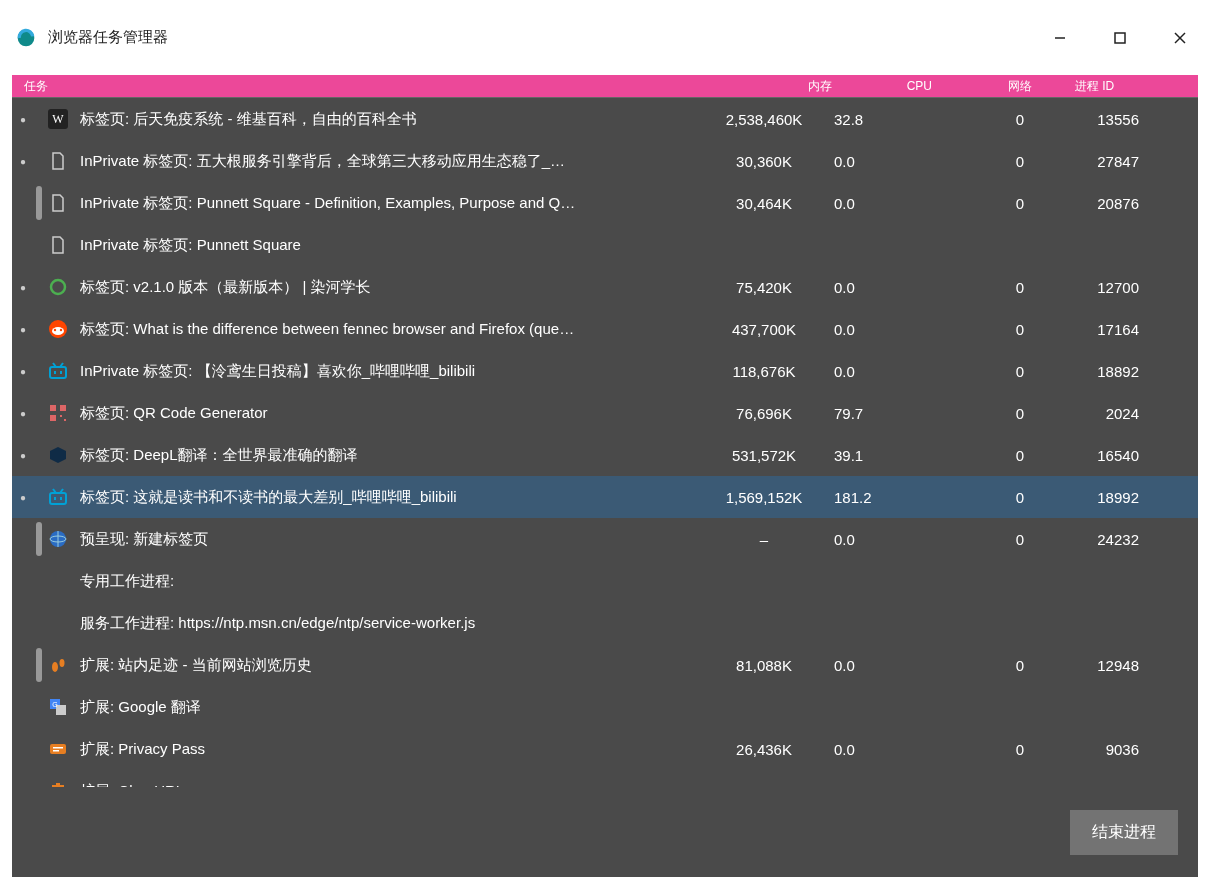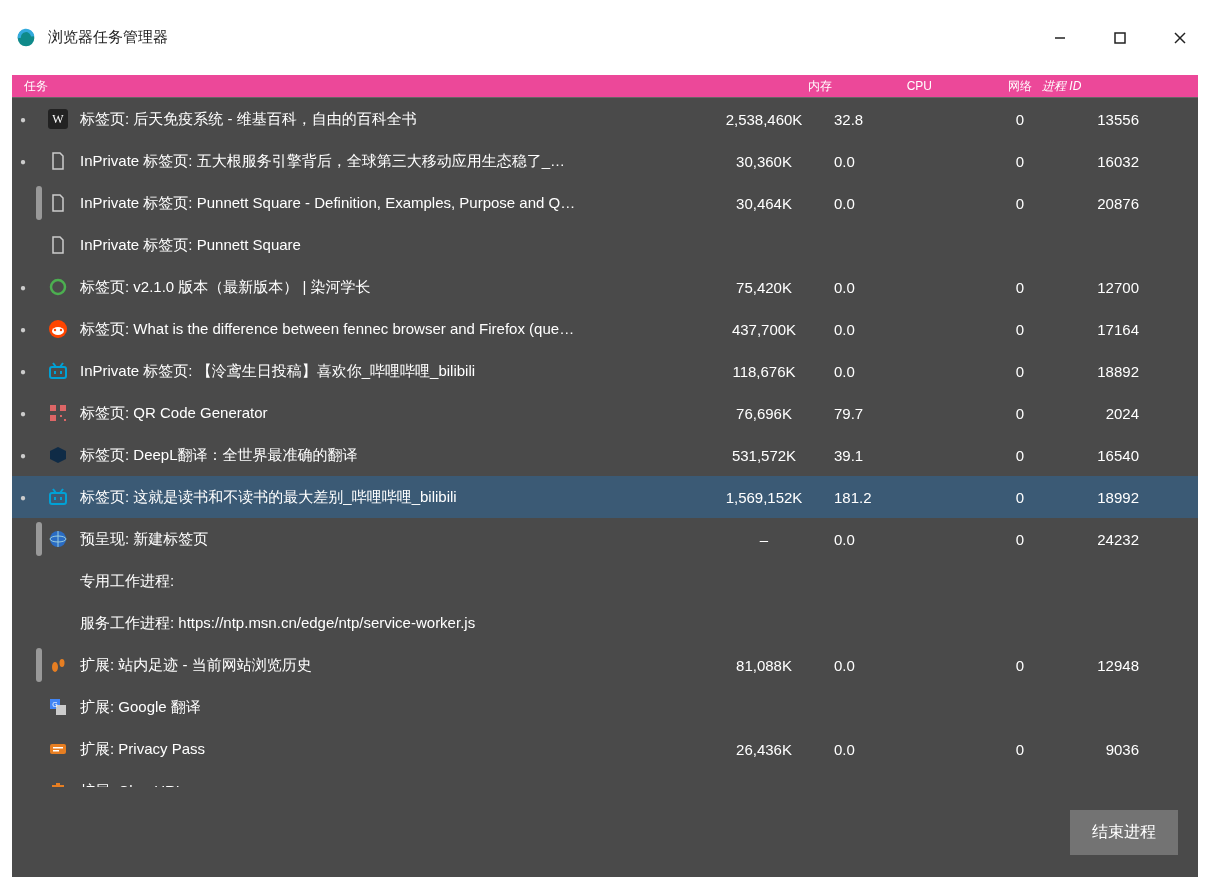--- a/index.html
+++ b/index.html
@@ -63,21 +63,21 @@
   font-size: 12px;
   border-bottom: 1px solid #666;
 }
 .header-row .h-task {
   flex: 0 0 700px;
   padding-left: 12px;
 }
 .header-row .h-mem { flex: 0 0 130px; text-align: right; padding-right: 10px;}
 .header-row .h-cpu { flex: 0 0 100px; text-align: right; padding-right: 10px;}
 .header-row .h-net { flex: 0 0 100px; text-align: right; padding-right: 10px;}
-.header-row .h-pid { flex: 0 0 115px; text-align: left; padding-right: 10px; font-style: italic;}
+.header-row .h-pid { flex: 0 0 115px; text-align: center; padding-right: 10px;}
 .task-list {
   flex: 1;
   overflow-y: auto;
   scrollbar-width: thin;
   scrollbar-color: #888 #4a4a4a;
 }
 .task-list::-webkit-scrollbar { width: 16px; }
 .task-list::-webkit-scrollbar-track { background: #4a4a4a; }
 .task-list::-webkit-scrollbar-thumb { background: #999; border-radius: 8px; border: 3px solid #4a4a4a; }
 .row {
@@ -211,21 +211,21 @@
           <div class="group-bar"></div>
           <div class="icon">
             <svg viewBox="0 0 20 20">
               <path d="M5 2 h7 l3 3 v13 H5 Z" fill="none" stroke="#ccc" stroke-width="1.5"></path>
             </svg>
           </div>
           <div class="task-name">InPrivate 标签页: 五大根服务引擎背后，全球第三大移动应用生态稳了_…</div>
           <div class="mem">30,360K</div>
           <div class="cpu">0.0</div>
           <div class="net">0</div>
-          <div class="pid">16032</div>
+          <div class="pid">27847</div>
         </div>
         <div class="row">
           <div class="bullet"></div>
           <div class="group-bar visible"></div>
           <div class="icon">
             <svg viewBox="0 0 20 20">
               <path d="M5 2 h7 l3 3 v13 H5 Z" fill="none" stroke="#ccc" stroke-width="1.5"></path>
             </svg>
           </div>
           <div class="task-name">InPrivate 标签页: Punnett Square - Definition, Examples, Purpose and Q…</div>

